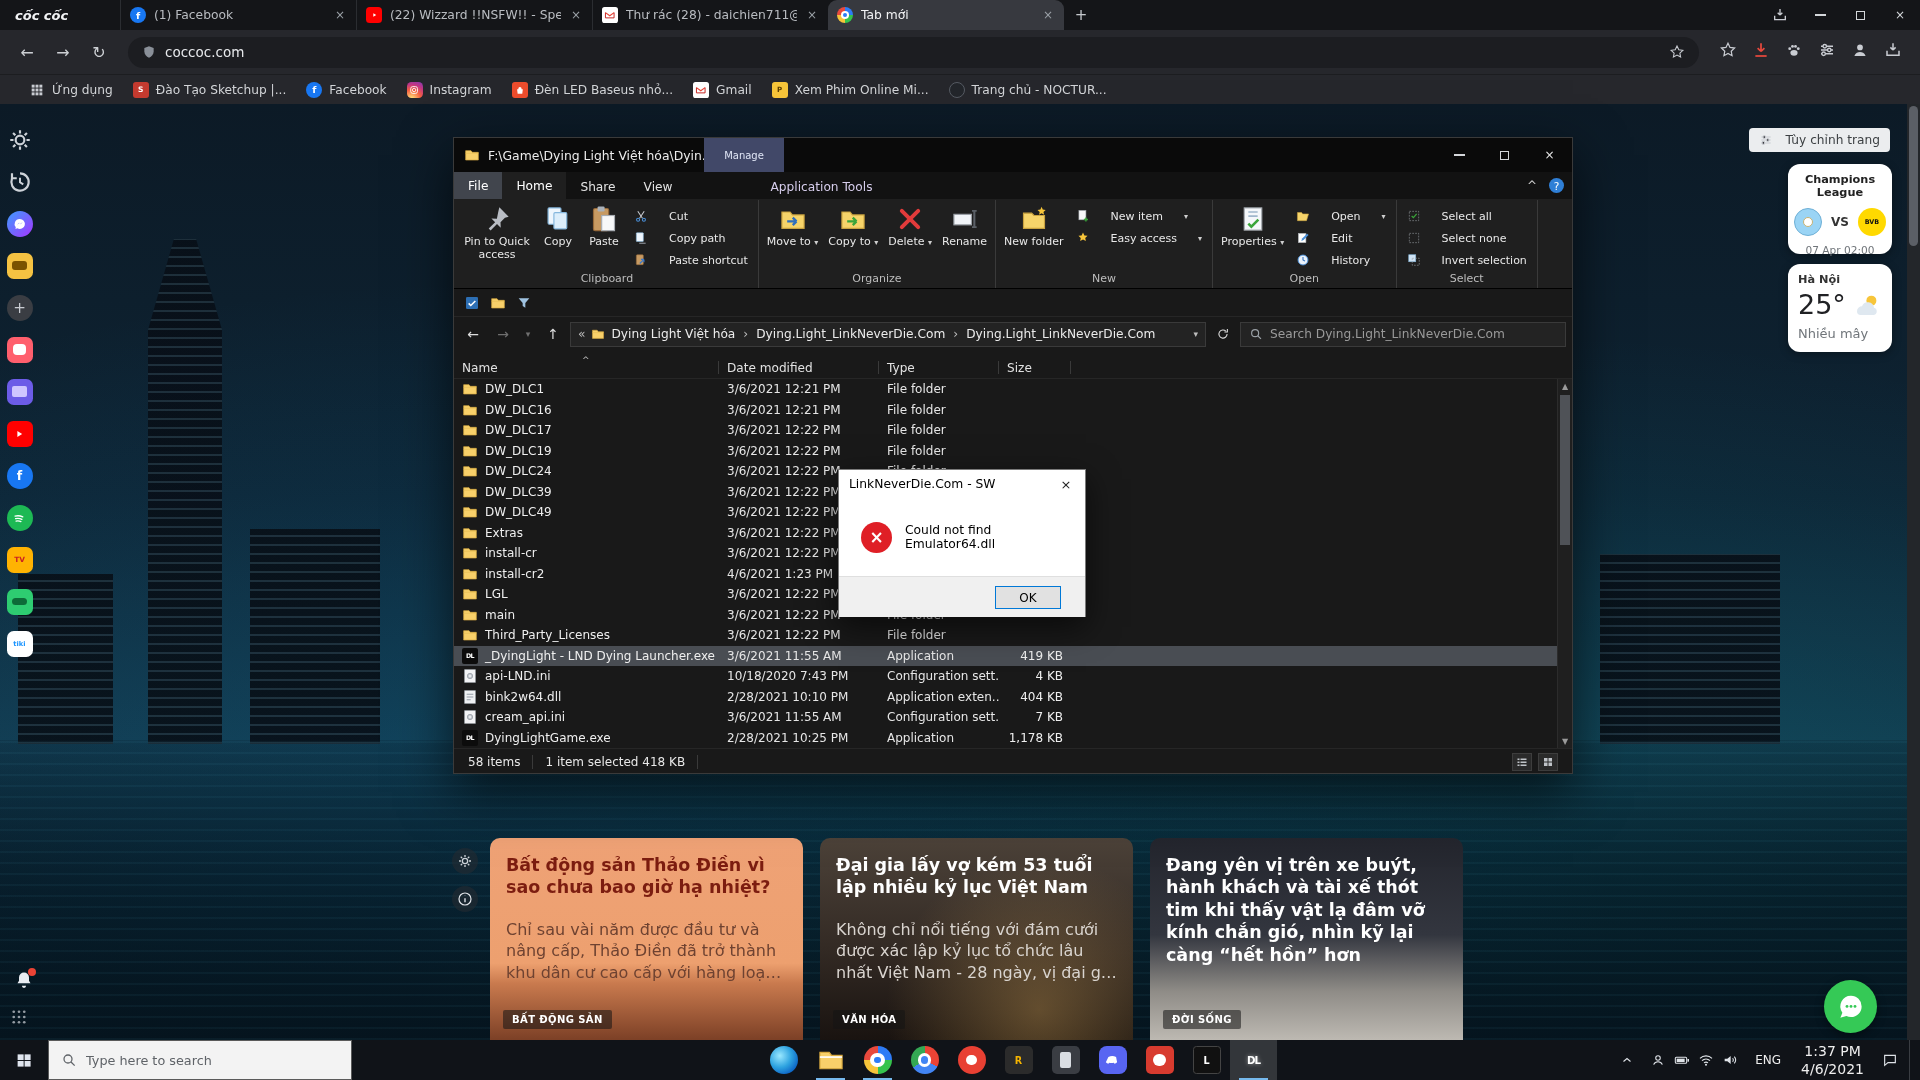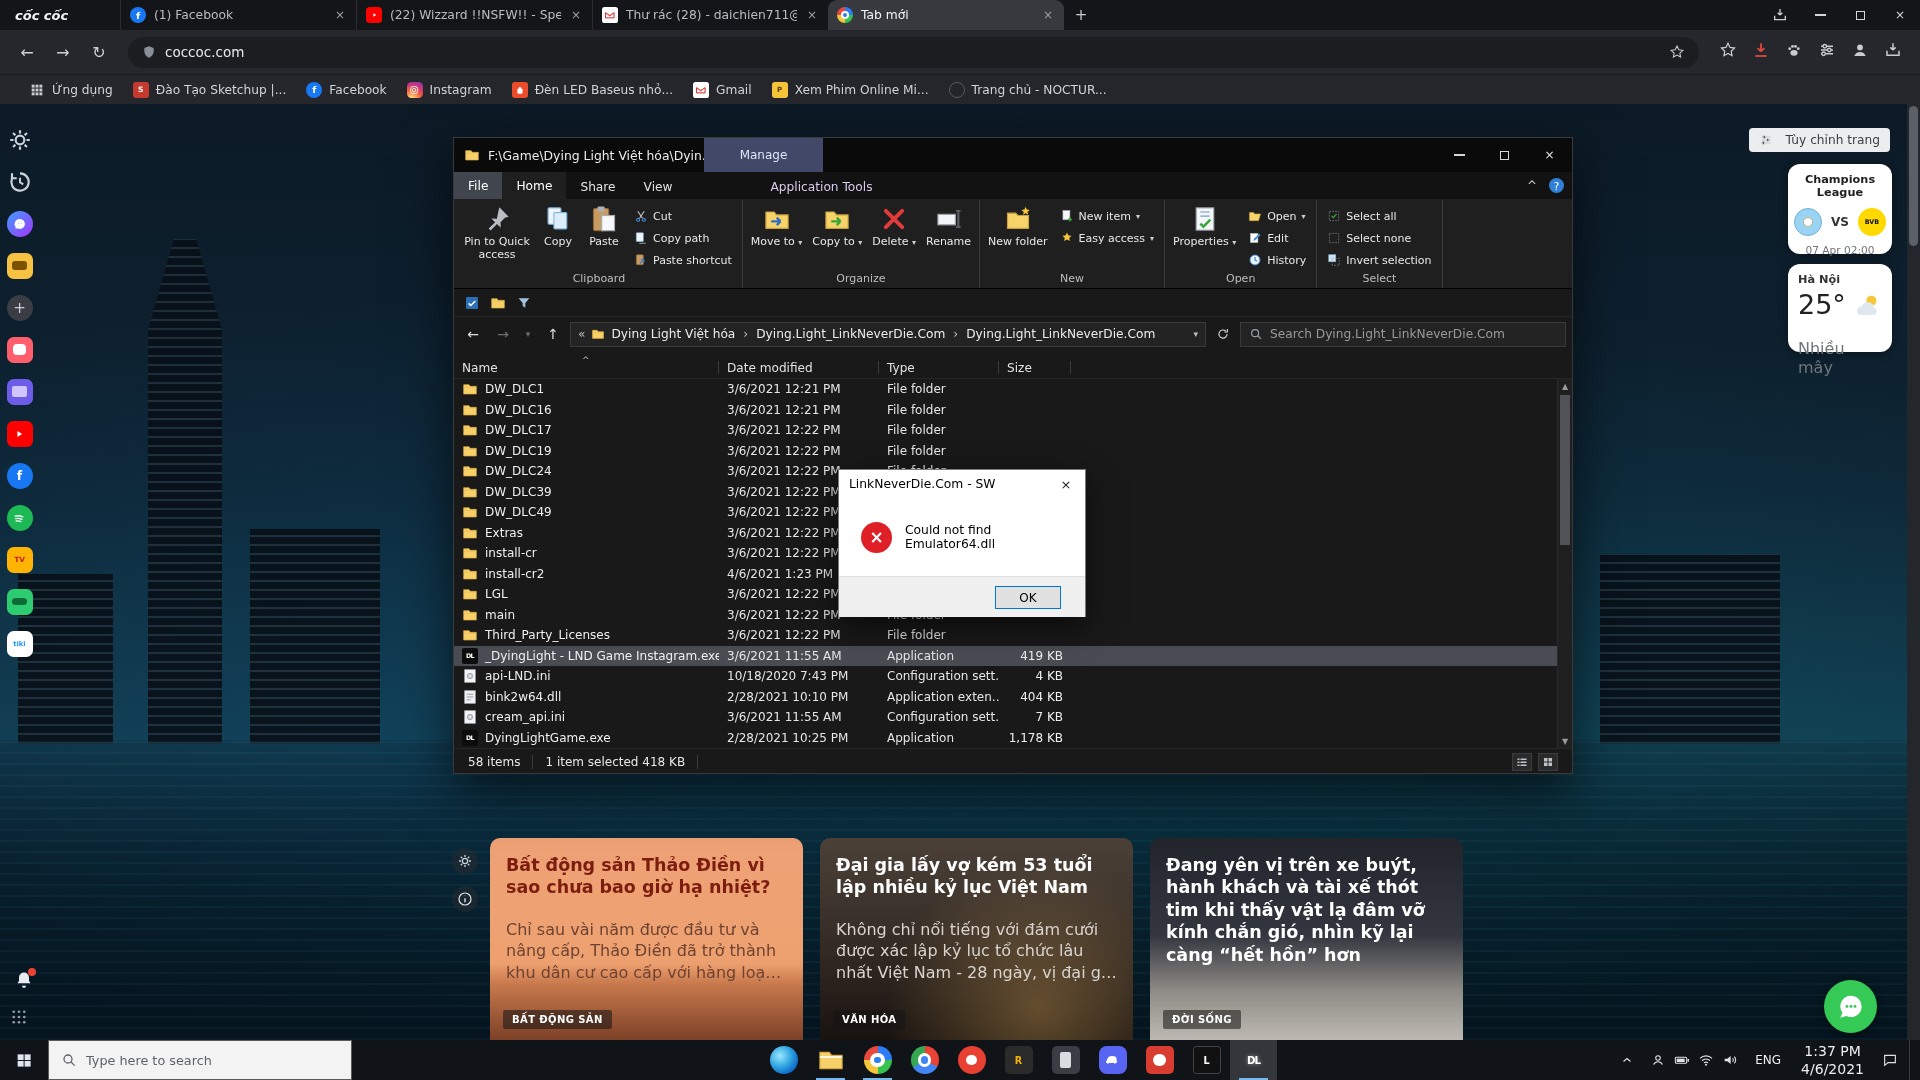--- a/index.html
+++ b/index.html
@@ -56,21 +56,21 @@
   .wcard{position:absolute;right:28px;width:104px;background:#fff;border-radius:12px;color:#202124;padding:9px 10px;box-shadow:0 2px 8px rgba(0,0,0,.35)}
   .match{top:60px;height:90px}
   .wtitle{font-size:11.3px;font-weight:700;text-align:center;color:#222}
   .mrow{display:flex;align-items:center;justify-content:center;gap:9px;margin-top:9px}
   .vs{font-size:12px;font-weight:700;color:#333}
   .mtime{font-size:10.6px;color:#70757a;text-align:center;margin-top:8px}
   .weather{top:160px;height:88px}
   .wcity{font-size:11.3px;color:#333;font-weight:700}
   .wrow{display:flex;align-items:center;justify-content:space-between;margin-top:3px}
   .wtemp{font-size:27px;font-weight:400;color:#202124}
-  .wdesc{font-size:16px;color:#70757a;margin-top:19px}
+  .wdesc{font-size:13px;color:#70757a;margin-top:6px}
   .newsicons{position:absolute;left:452px;top:744px;display:flex;flex-direction:column;gap:12px}
   .nicon{width:26px;height:26px;border-radius:50%;background:rgba(40,44,50,.55);display:flex;align-items:center;justify-content:center}
   .news{position:absolute;left:490px;top:734px;display:flex;gap:17px}
   .ncard{width:313px;height:202px;border-radius:10px 10px 0 0;position:relative;padding:16px 16px 0;overflow:hidden}
   .ntitle{font-size:17.5px;line-height:1.28;font-weight:700}
   .nexcerpt{font-size:16px;line-height:1.35;margin-top:20px;display:-webkit-box;-webkit-line-clamp:3;-webkit-box-orient:vertical;overflow:hidden}
   .nbadge{position:absolute;left:13px;bottom:11px;background:rgba(20,20,20,.55);color:#fff;font-size:10px;font-weight:700;
     letter-spacing:.4px;padding:4px 9px;border-radius:2px;z-index:2}
   .ncard.t0{background:linear-gradient(180deg,#efa276 0%,#eda06f 62%,#c97a4e 72%,#7c4026 100%)}
   .ncard.t0 .ntitle{color:#7c1d10}
@@ -86,39 +86,39 @@
     display:flex;align-items:center;justify-content:center;box-shadow:0 3px 10px rgba(0,0,0,.4)}
   .fab .icw{width:30px;height:30px}
   .pagescroll{position:absolute;right:0;top:0;bottom:0;width:13px;background:#23262a}
   .pagescroll .thumb{position:absolute;top:2px;left:2px;right:2px;height:140px;border-radius:6px;background:#5b5f66}
 
   
   .explorer{position:absolute;left:453px;top:137px;width:1120px;height:637px;background:#191919;border:1px solid #3a3a3a;
     box-shadow:0 18px 50px rgba(0,0,0,.65);font-size:12.5px}
   .xtitle{height:34px;background:#0a0a0a;display:flex;align-items:center;position:relative;padding-left:10px;gap:8px}
   .xtitletext{font-size:12.4px;color:#ececec;white-space:nowrap}
-  .xmanage{position:absolute;left:250px;top:0;width:119px;height:34px;background:#414868;color:#dfe5f5;
-    display:flex;align-items:center;justify-content:center;font-size:12px}
+  .xmanage{position:absolute;left:250px;top:0;width:80px;height:34px;background:#414868;color:#dfe5f5;
+    display:flex;align-items:center;justify-content:center;font-size:10px}
   .xwctrls{position:absolute;right:0;top:0;display:flex}
   .xwctrl{width:45px;height:34px;display:flex;align-items:center;justify-content:center;color:#e8e8e8;font-size:12px}
   .xtabs{height:27px;background:#121212;display:flex;align-items:flex-end;position:relative}
   .xtab{padding:0 14px;height:25px;display:flex;align-items:center;font-size:12.2px;color:#e3e3e3}
   .xtab.file{background:#41454d;color:#fff;height:27px}
   .xtab.on{background:#1f1f1f;color:#fff;height:27px}
   .xtab.ctx{margin-left:70px;color:#d6cdec}
   .xtabright{position:absolute;right:8px;top:0;height:27px;display:flex;align-items:center;gap:12px;color:#cfcfcf;font-size:12px}
   .xhelp{width:15px;height:15px;border-radius:50%;background:#2f7fd6;color:#fff;font-size:10.5px;display:flex;align-items:center;justify-content:center}
   .xribbon{height:90px;background:#1f1f1f;border-bottom:1px solid #000;display:flex;padding:1px 2px 0}
   .rgroup{display:flex;flex-direction:column;border-right:1px solid #3a3a3a;padding:1px 3px 0}
   .rgbody{display:flex;align-items:flex-start;flex:1}
   .rgname{text-align:center;font-size:11px;color:#bdbdbd;padding:1px 4px 3px}
   .rbig{display:flex;flex-direction:column;align-items:center;gap:3px;padding:4px 5px 0;min-width:46px;max-width:76px;
     font-size:11px;line-height:12.5px;text-align:center;color:#e8e8e8;height:68px}
   .rcol{display:flex;flex-direction:column;gap:2px;padding:5px 2px 0}
-  .rsmall{display:flex;align-items:center;gap:5px;font-size:11px;color:#e8e8e8;height:20px;padding:0 5px;white-space:nowrap}
+  .rsmall{display:flex;align-items:center;gap:21px;font-size:11px;color:#e8e8e8;height:20px;padding:0 5px;white-space:nowrap}
   .dd{font-size:8px;color:#cfcfcf}
   .xqat{height:28px;background:#191919;border-bottom:1px solid #262626;display:flex;align-items:center;gap:10px;padding:0 10px}
   .xaddr{height:34px;background:#191919;display:flex;align-items:center;padding:0 6px;gap:4px}
   .xnav{width:26px;height:24px;display:flex;align-items:center;justify-content:center;color:#dcdcdc;font-size:14px}
   .xnav.dim{color:#6f6f6f}
   .crumbbox{width:636px;height:25px;background:#232323;border:1px solid #3a3a3a;display:flex;align-items:center;gap:6px;padding:0 7px;font-size:12.2px;color:#ececec;overflow:hidden;white-space:nowrap}
   .bsep{color:#bdbdbd;padding:0 2px}
   .bdd{margin-left:auto;color:#bdbdbd;font-size:9px}
   .xrefresh{width:26px;height:25px;display:flex;align-items:center;justify-content:center;color:#dcdcdc}
   .xsearch{flex:1;height:25px;background:#232323;border:1px solid #3a3a3a;display:flex;align-items:center;gap:7px;padding:0 8px}
@@ -1133,21 +1133,21 @@
             <div class="fc c1">3/6/2021 12:22 PM</div>
             <div class="fc c2">File folder</div>
             <div class="fc c3"></div>
             <div></div>
           </div>
           <div class="frow sel">
             <div class="fc c0">
               <span class="icw s16">
                 <span class="ci" style="background:#0c0c0c;border-radius:2px;color:#fff;font-size:.52em;letter-spacing:-.5px">DL</span>
               </span>
-              <span class="fname">_DyingLight - LND Game Instagram.exe</span>
+              <span class="fname">_DyingLight - LND Dying Launcher.exe</span>
             </div>
             <div class="fc c1">3/6/2021 11:55 AM</div>
             <div class="fc c2">Application</div>
             <div class="fc c3">419 KB</div>
             <div></div>
           </div>
           <div class="frow">
             <div class="fc c0">
               <span class="icw s16">
                 <svg viewBox="0 0 24 24">

